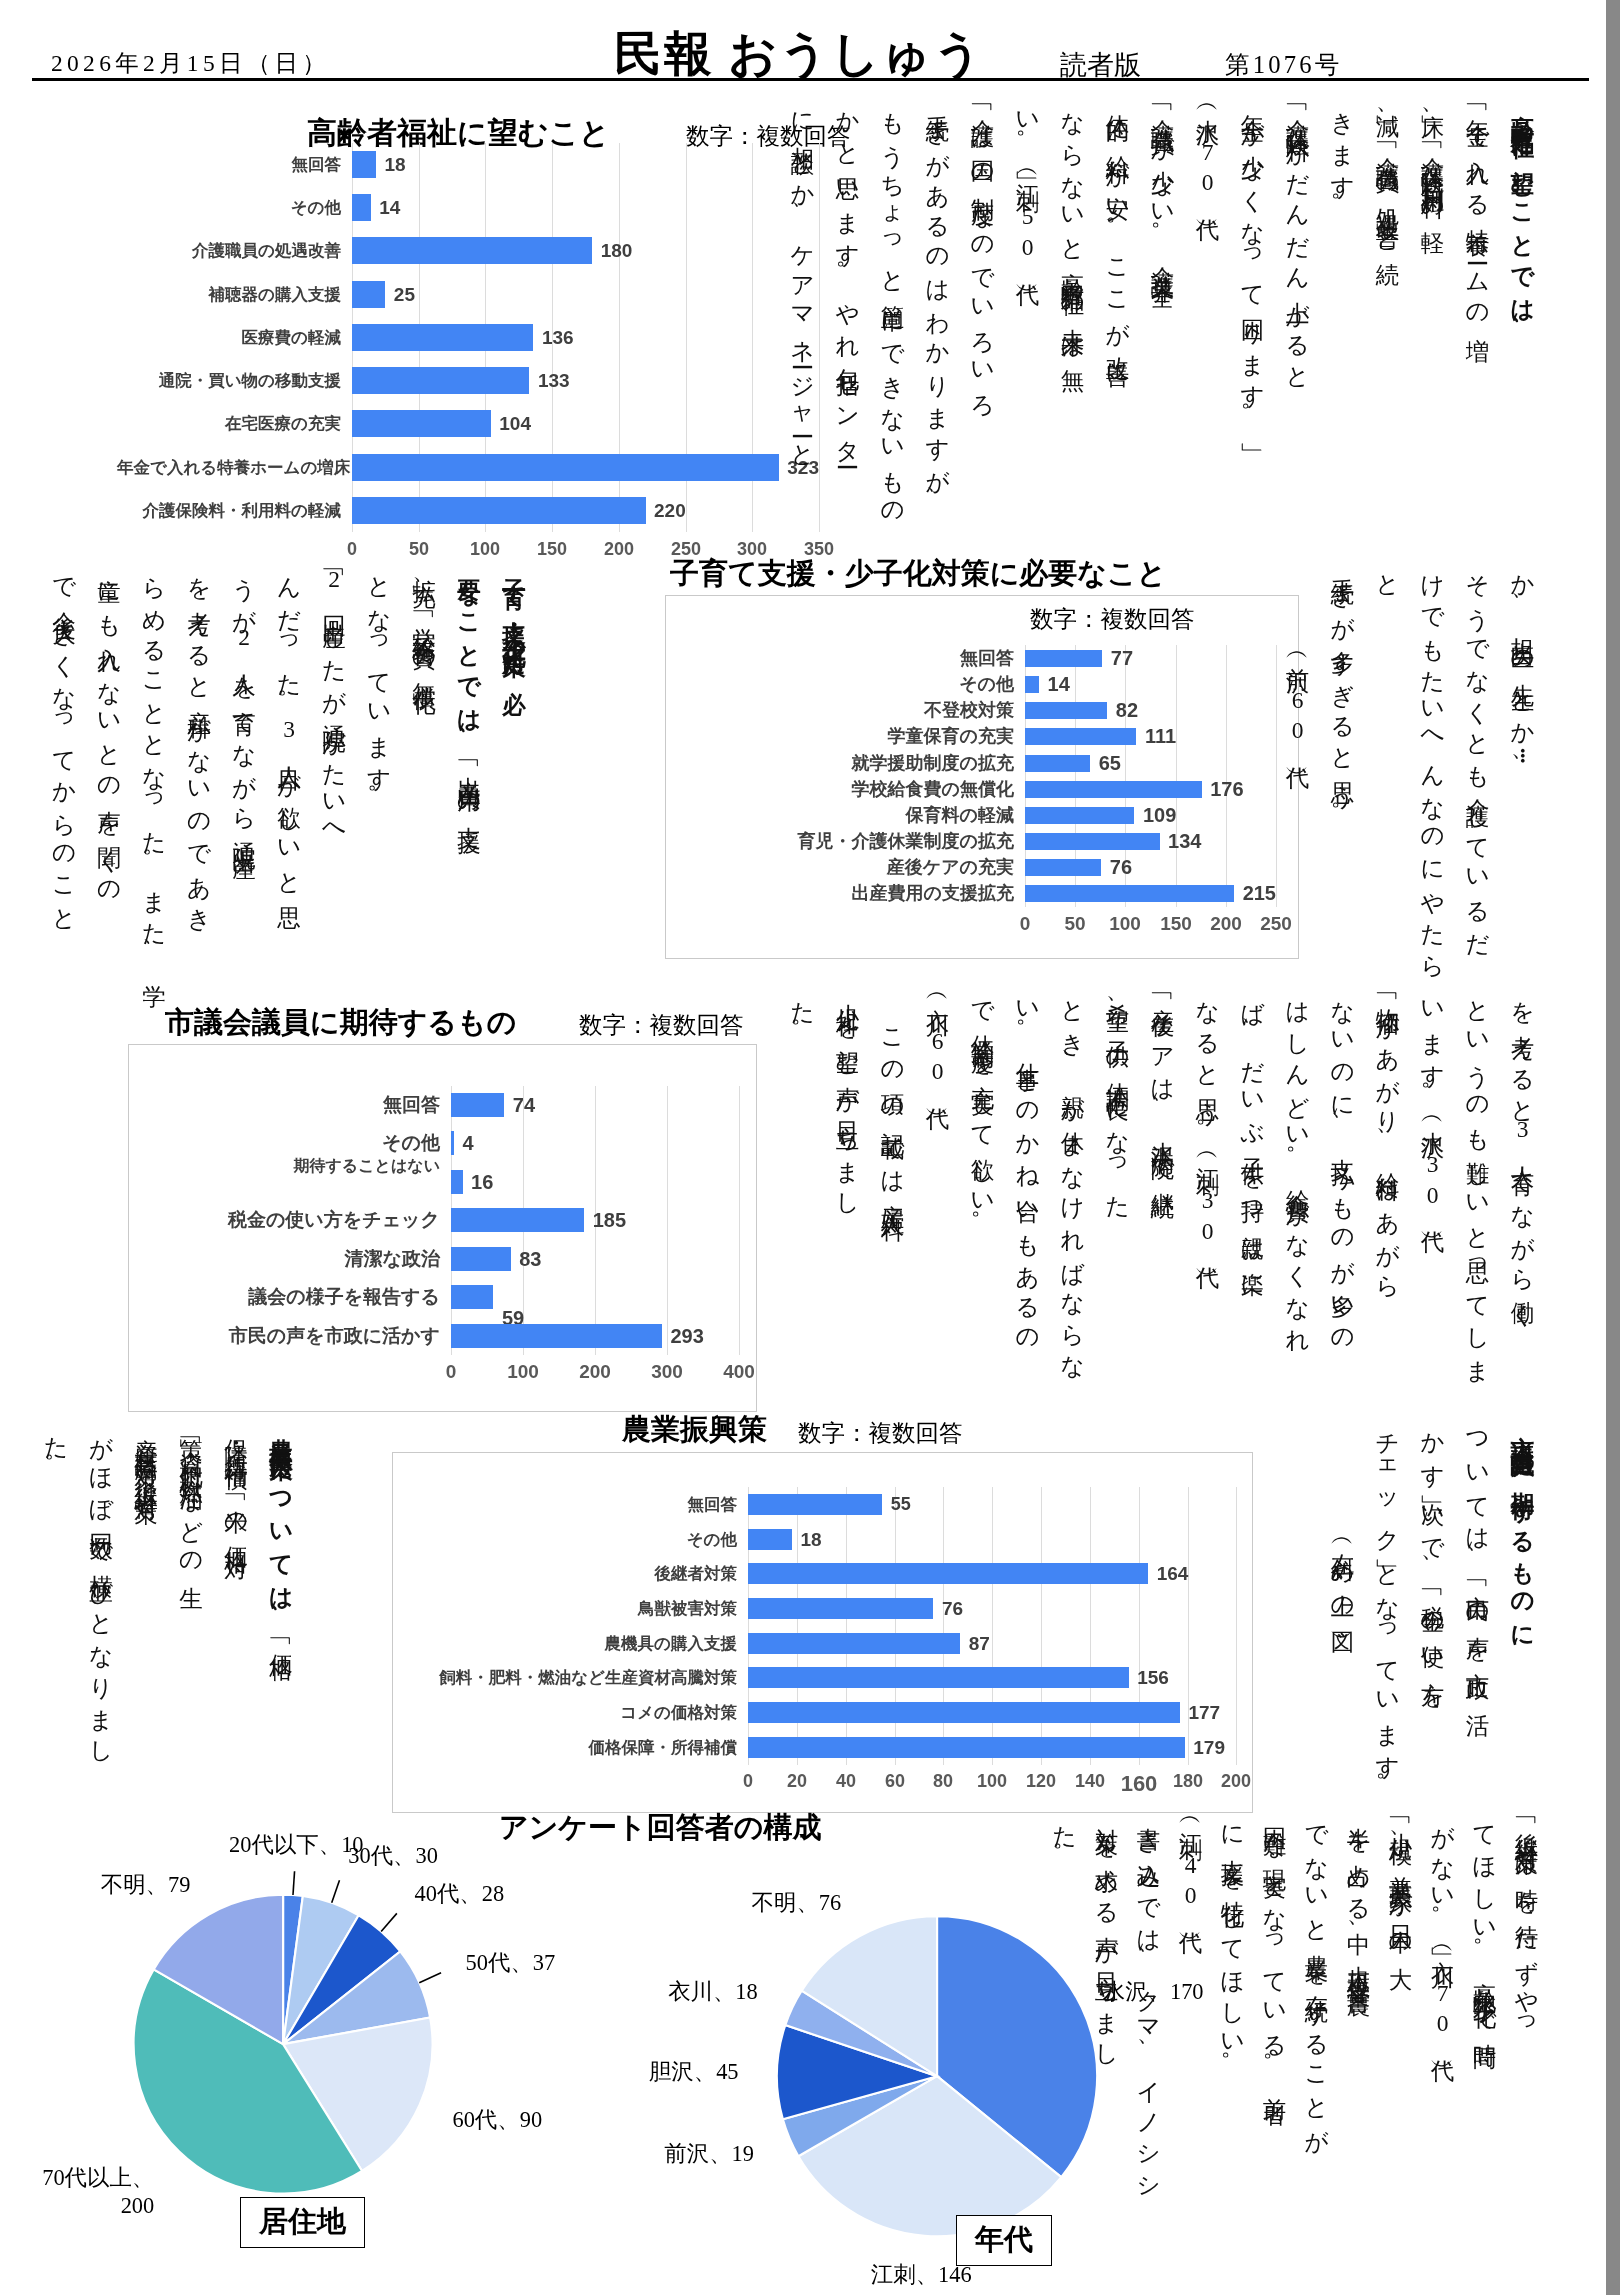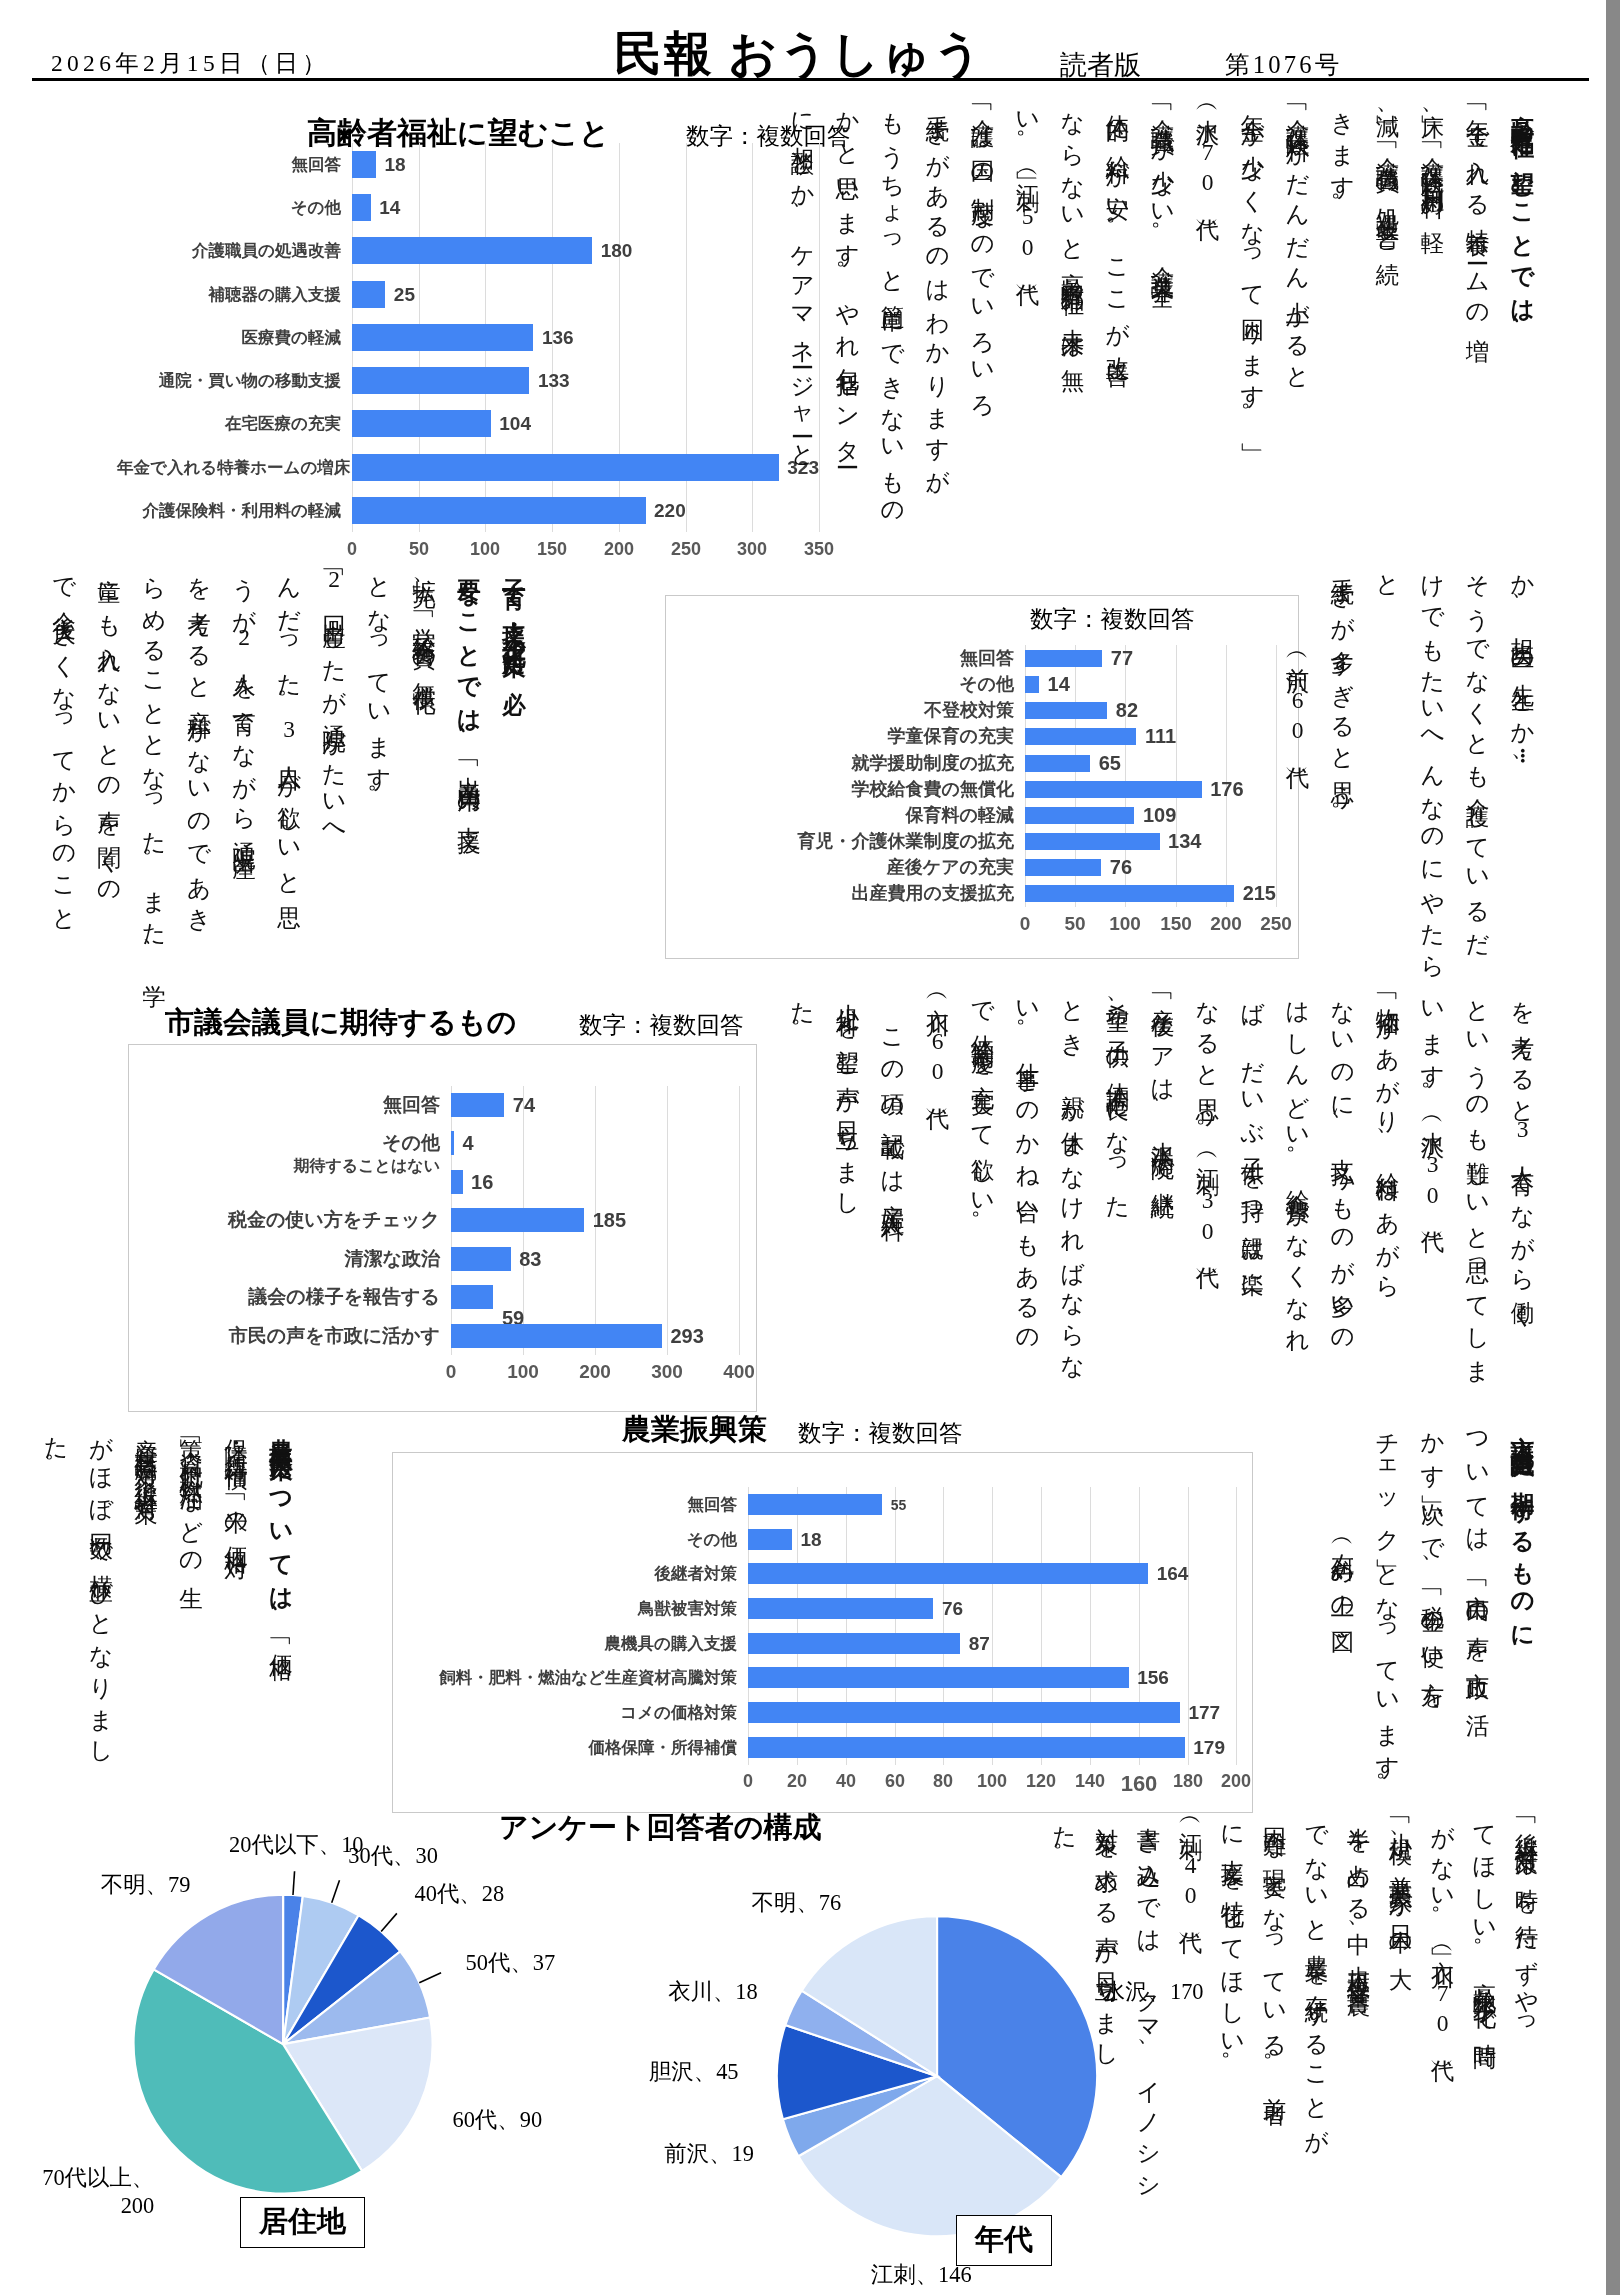--- a/index.html
+++ b/index.html
@@ -126,20 +126,21 @@
 体的に給料が安い。ここが改善に
 ならないと高齢者福祉の未来は無
 い。」（江刺　50代）
 「介護は国の制度なのでいろいろ
 手続きがあるのはわかりますが、
 もうちょっと簡単にできないもの
 かと思います。やれ包括センター
 に相談とか、ケアマネージャーと</span>
   </div>
 
+  <div class="chart-title" style="left:670px;top:554px;font-size:29px;">子育て支援・少子化対策に必要なこと</div>
   <div class="chart-box" style="left:665px;top:595px;width:632px;height:362px;"></div>
   <div class="chart-note" style="left:1030px;top:603px;font-size:23.5px;">数字：複数回答</div>
   <div class="bar-host" style="left:675px;top:645px;width:601px;height:299px;">
       <div class="plot" style="left: 350px; width: 251px; height: 262px;">
         <div class="gridline" style="left: 0px; height: 262px;"></div>
         <span class="xtick" style="left: 0px; top: 268px; font-size: 19px;">0</span>
         <div class="gridline" style="left: 50px; height: 262px;"></div>
         <span class="xtick" style="left: 50px; top: 268px; font-size: 19px;">50</span>
         <div class="gridline" style="left: 100px; height: 262px;"></div>
         <span class="xtick" style="left: 100px; top: 268px; font-size: 19px;">100</span>
@@ -319,21 +320,21 @@
         <div class="gridline" style="left: 342px; height: 278px;"></div>
         <span class="xtick" style="left: 342px; top: 284px; font-size: 18px;">140</span>
         <div class="gridline" style="left: 391px; height: 278px;"></div>
         <span class="xtick" style="left: 391px; top: 284px; font-size: 22px;">160</span>
         <div class="gridline" style="left: 440px; height: 278px;"></div>
         <span class="xtick" style="left: 440px; top: 284px; font-size: 18px;">180</span>
         <div class="gridline" style="left: 488px; height: 278px;"></div>
         <span class="xtick" style="left: 488px; top: 284px; font-size: 18px;">200</span>
         <div class="brow" style="top: 0px; height: 35px;">
           <div class="bar" style="width: 27.5%; height: 21.4px; background: rgb(66, 133, 244);"></div>
-          <span class="val" style="font-size: 14px; text-align: right;">55</span>
+          <span class="val" style="font-size: 18px; text-align: right;">55</span>
         </div>
         <div class="brow" style="top: 35px; height: 35px;">
           <div class="bar" style="width: 9%; height: 21.4px; background: rgb(66, 133, 244);"></div>
           <span class="val" style="font-size: 19px;">18</span>
         </div>
         <div class="brow" style="top: 69px; height: 35px;">
           <div class="bar" style="width: 82%; height: 21.4px; background: rgb(66, 133, 244);"></div>
           <span class="val" style="font-size: 19px;">164</span>
         </div>
         <div class="brow" style="top: 104px; height: 35px;">

